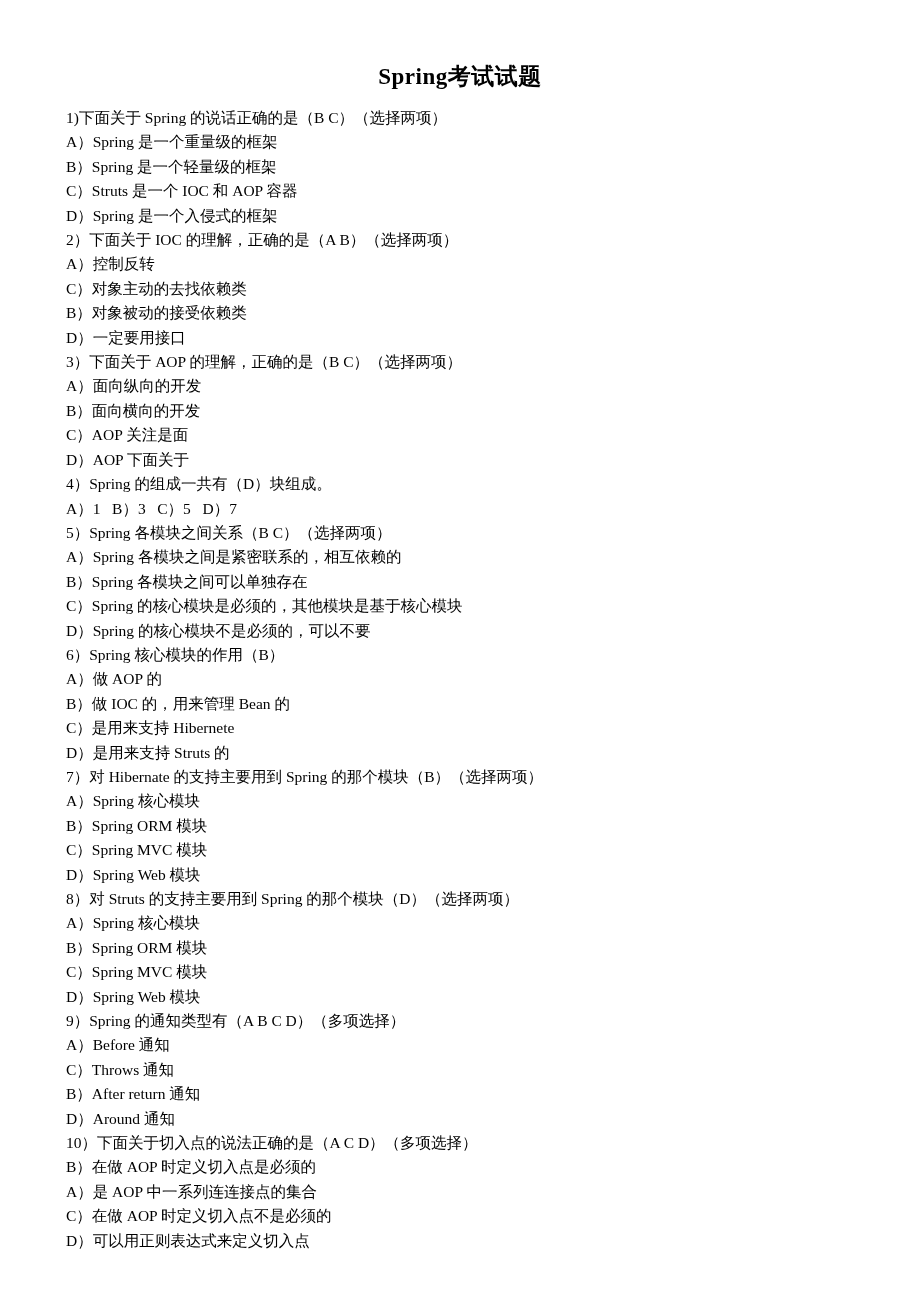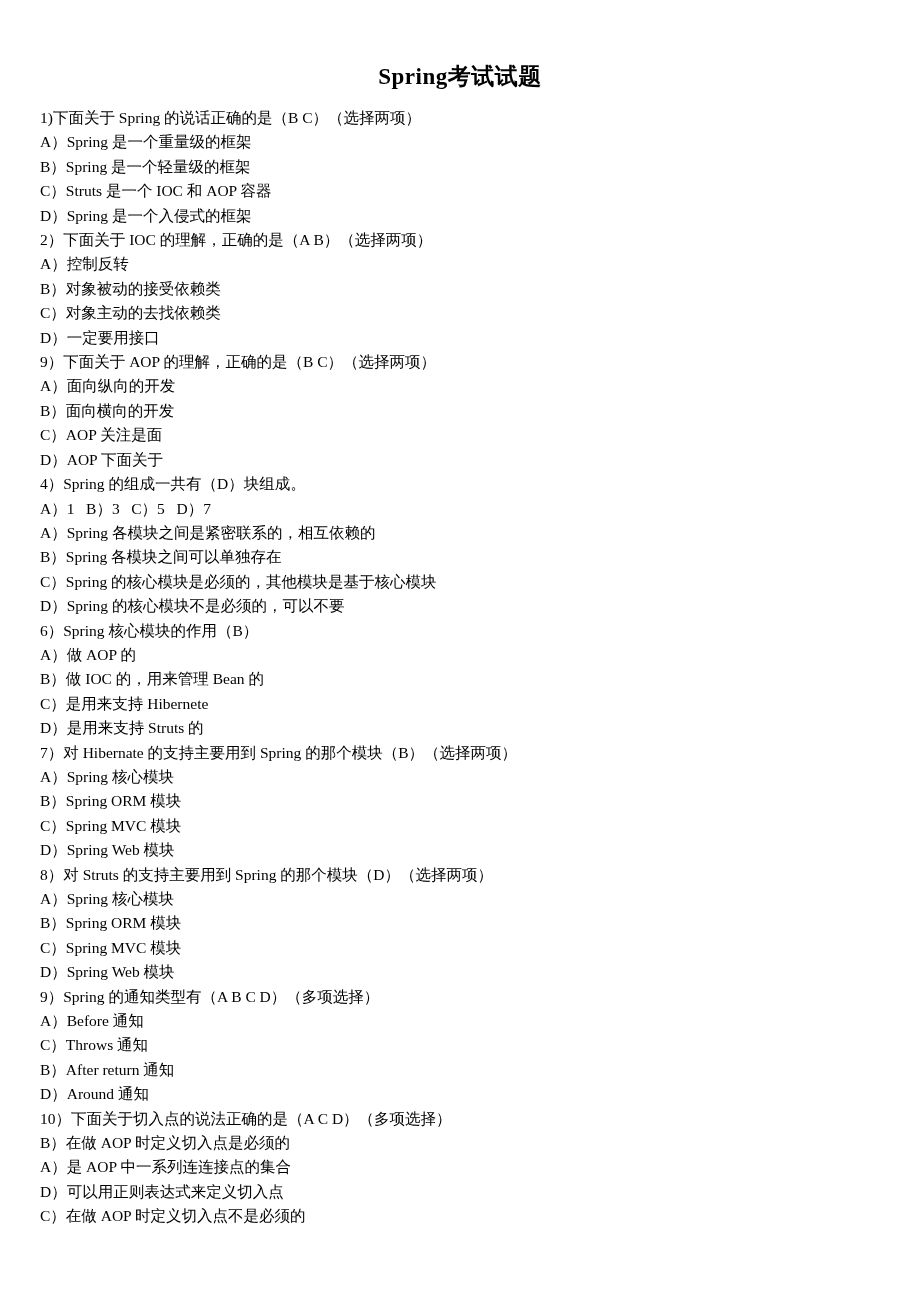--- a/index.html
+++ b/index.html
@@ -22,21 +22,21 @@
     margin: 0;
     padding-top: 62px;
     text-align: center;
     font-size: 23px;
     line-height: 30px;
     font-weight: bold;
     letter-spacing: 0.5px;
   }
   .doc-body {
     margin-top: 14px;
-    padding-left: 40px;
+    padding-left: 66px;
     padding-right: 56px;
     font-size: 15.5px;
     line-height: 24.4px;
   }
   .line {
     white-space: pre-wrap;
   }
 </style>
 </head>
 <body>
@@ -44,30 +44,31 @@
 <div class="page" style="background: rgb(255, 255, 255); color: rgb(0, 0, 0);">
   <h1 class="doc-title">Spring考试试题</h1>
   <div class="doc-body" id="doc-body">
       <div class="line">1)下面关于 Spring 的说话正确的是（B C）（选择两项）</div>
       <div class="line">A）Spring 是一个重量级的框架</div>
       <div class="line">B）Spring 是一个轻量级的框架</div>
       <div class="line">C）Struts 是一个 IOC 和 AOP 容器</div>
       <div class="line">D）Spring 是一个入侵式的框架</div>
       <div class="line">2）下面关于 IOC 的理解，正确的是（A B）（选择两项）</div>
       <div class="line">A）控制反转</div>
+      <div class="line">C）对象主动的去找依赖类</div>
       <div class="line">B）对象被动的接受依赖类</div>
-      <div class="line">C）对象主动的去找依赖类</div>
       <div class="line">D）一定要用接口</div>
-      <div class="line">9）下面关于 AOP 的理解，正确的是（B C）（选择两项）</div>
+      <div class="line">3）下面关于 AOP 的理解，正确的是（B C）（选择两项）</div>
       <div class="line">A）面向纵向的开发</div>
       <div class="line">B）面向横向的开发</div>
       <div class="line">C）AOP 关注是面</div>
       <div class="line">D）AOP 下面关于</div>
       <div class="line">4）Spring 的组成一共有（D）块组成。</div>
       <div class="line">A）1   B）3   C）5   D）7</div>
+      <div class="line">5）Spring 各模块之间关系（B C）（选择两项）</div>
       <div class="line">A）Spring 各模块之间是紧密联系的，相互依赖的</div>
       <div class="line">B）Spring 各模块之间可以单独存在</div>
       <div class="line">C）Spring 的核心模块是必须的，其他模块是基于核心模块</div>
       <div class="line">D）Spring 的核心模块不是必须的，可以不要</div>
       <div class="line">6）Spring 核心模块的作用（B）</div>
       <div class="line">A）做 AOP 的</div>
       <div class="line">B）做 IOC 的，用来管理 Bean 的</div>
       <div class="line">C）是用来支持 Hibernete</div>
       <div class="line">D）是用来支持 Struts 的</div>
       <div class="line">7）对 Hibernate 的支持主要用到 Spring 的那个模块（B）（选择两项）</div>
@@ -81,16 +82,16 @@
       <div class="line">C）Spring MVC 模块</div>
       <div class="line">D）Spring Web 模块</div>
       <div class="line">9）Spring 的通知类型有（A B C D）（多项选择）</div>
       <div class="line">A）Before 通知</div>
       <div class="line">C）Throws 通知</div>
       <div class="line">B）After return 通知</div>
       <div class="line">D）Around 通知</div>
       <div class="line">10）下面关于切入点的说法正确的是（A C D）（多项选择）</div>
       <div class="line">B）在做 AOP 时定义切入点是必须的</div>
       <div class="line">A）是 AOP 中一系列连连接点的集合</div>
+      <div class="line">C）在做 AOP 时定义切入点不是必须的</div>
       <div class="line">D）可以用正则表达式来定义切入点</div>
-      <div class="line">C）在做 AOP 时定义切入点不是必须的</div>
     </div>
 </div>
 
 </body></html>

